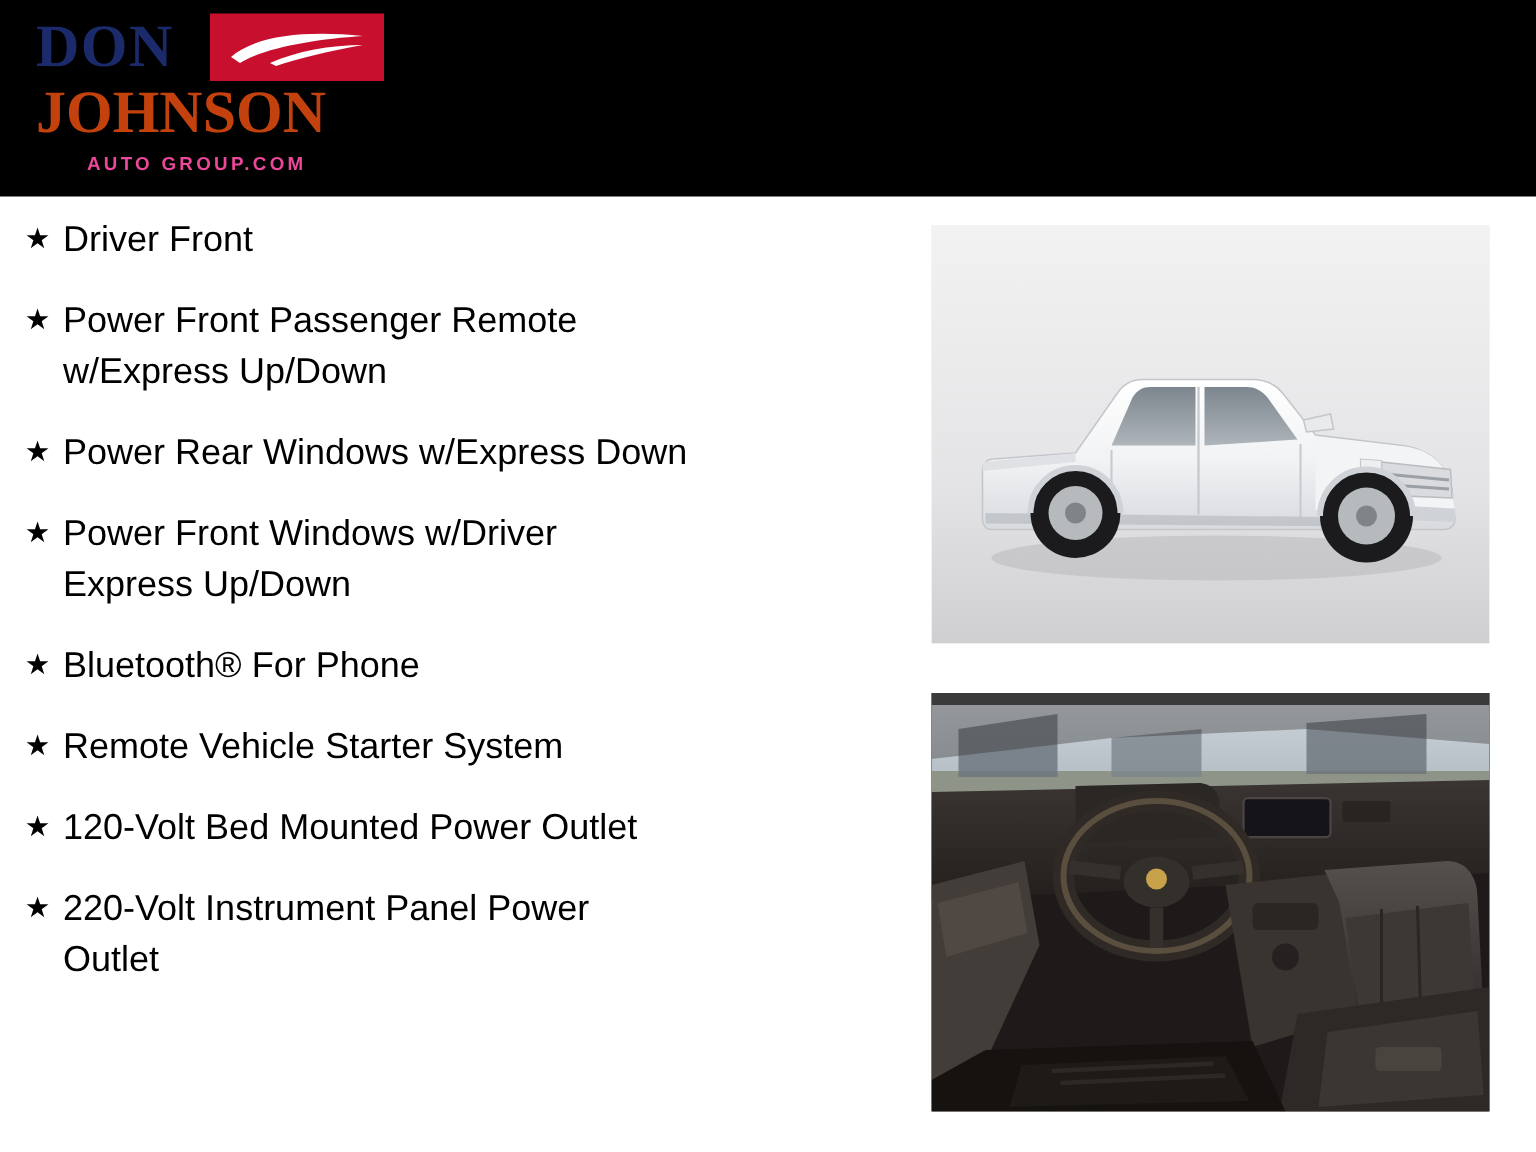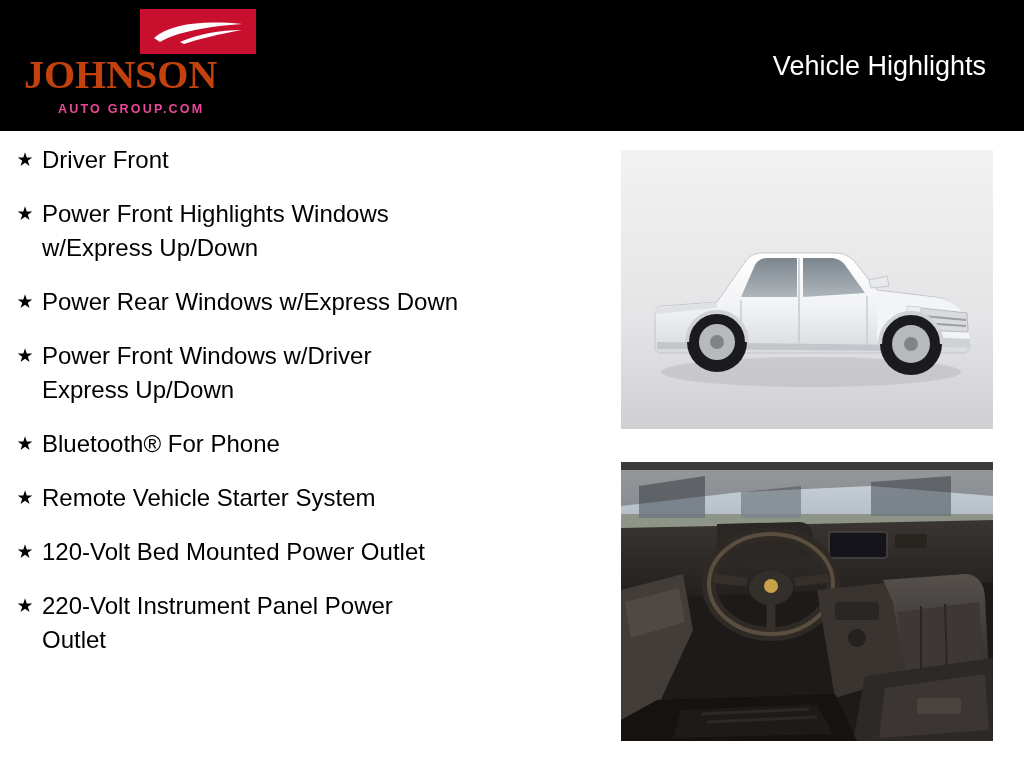--- a/index.html
+++ b/index.html
@@ -137,43 +137,43 @@
     height: 279px;
     overflow: hidden;
     background: #2b2724;
   }
   .photo-svg { display: block; width: 100%; height: 100%; }
 </style>
 </head>
 <body>
 
 <div class="header">
-  <div class="header-title">Vehicle Highlights</div>
 
   <div class="logo">
     <div class="logo-redbox"></div>
     <svg class="logo-swoosh" viewBox="0 0 96 28">
       <path d="M4 20 C 20 6, 52 2, 92 6 C 60 8, 26 14, 10 24 Z" fill="#ffffff"></path>
       <path d="M30 24 C 48 16, 70 12, 92 12 C 70 16, 48 21, 34 26 Z" fill="#ffffff"></path>
     </svg>
+    <div class="logo-don">DON</div>
     <div class="logo-johnson">JOHNSON</div>
     <div class="logo-sub">AUTO GROUP.COM</div>
   </div>
 </div>
 
 <div class="features">
 
   <div class="feature-item">
     <span class="bullet">★</span>
     <span class="feature-text">Driver Front</span>
   </div>
 
   <div class="feature-item">
     <span class="bullet">★</span>
-    <span class="feature-text">Power Front Highlights Windows
+    <span class="feature-text">Power Front Passenger Remote
 w/Express Up/Down</span>
   </div>
 
   <div class="feature-item">
     <span class="bullet">★</span>
     <span class="feature-text">Power Rear Windows w/Express Down</span>
   </div>
 
   <div class="feature-item">
     <span class="bullet">★</span>

